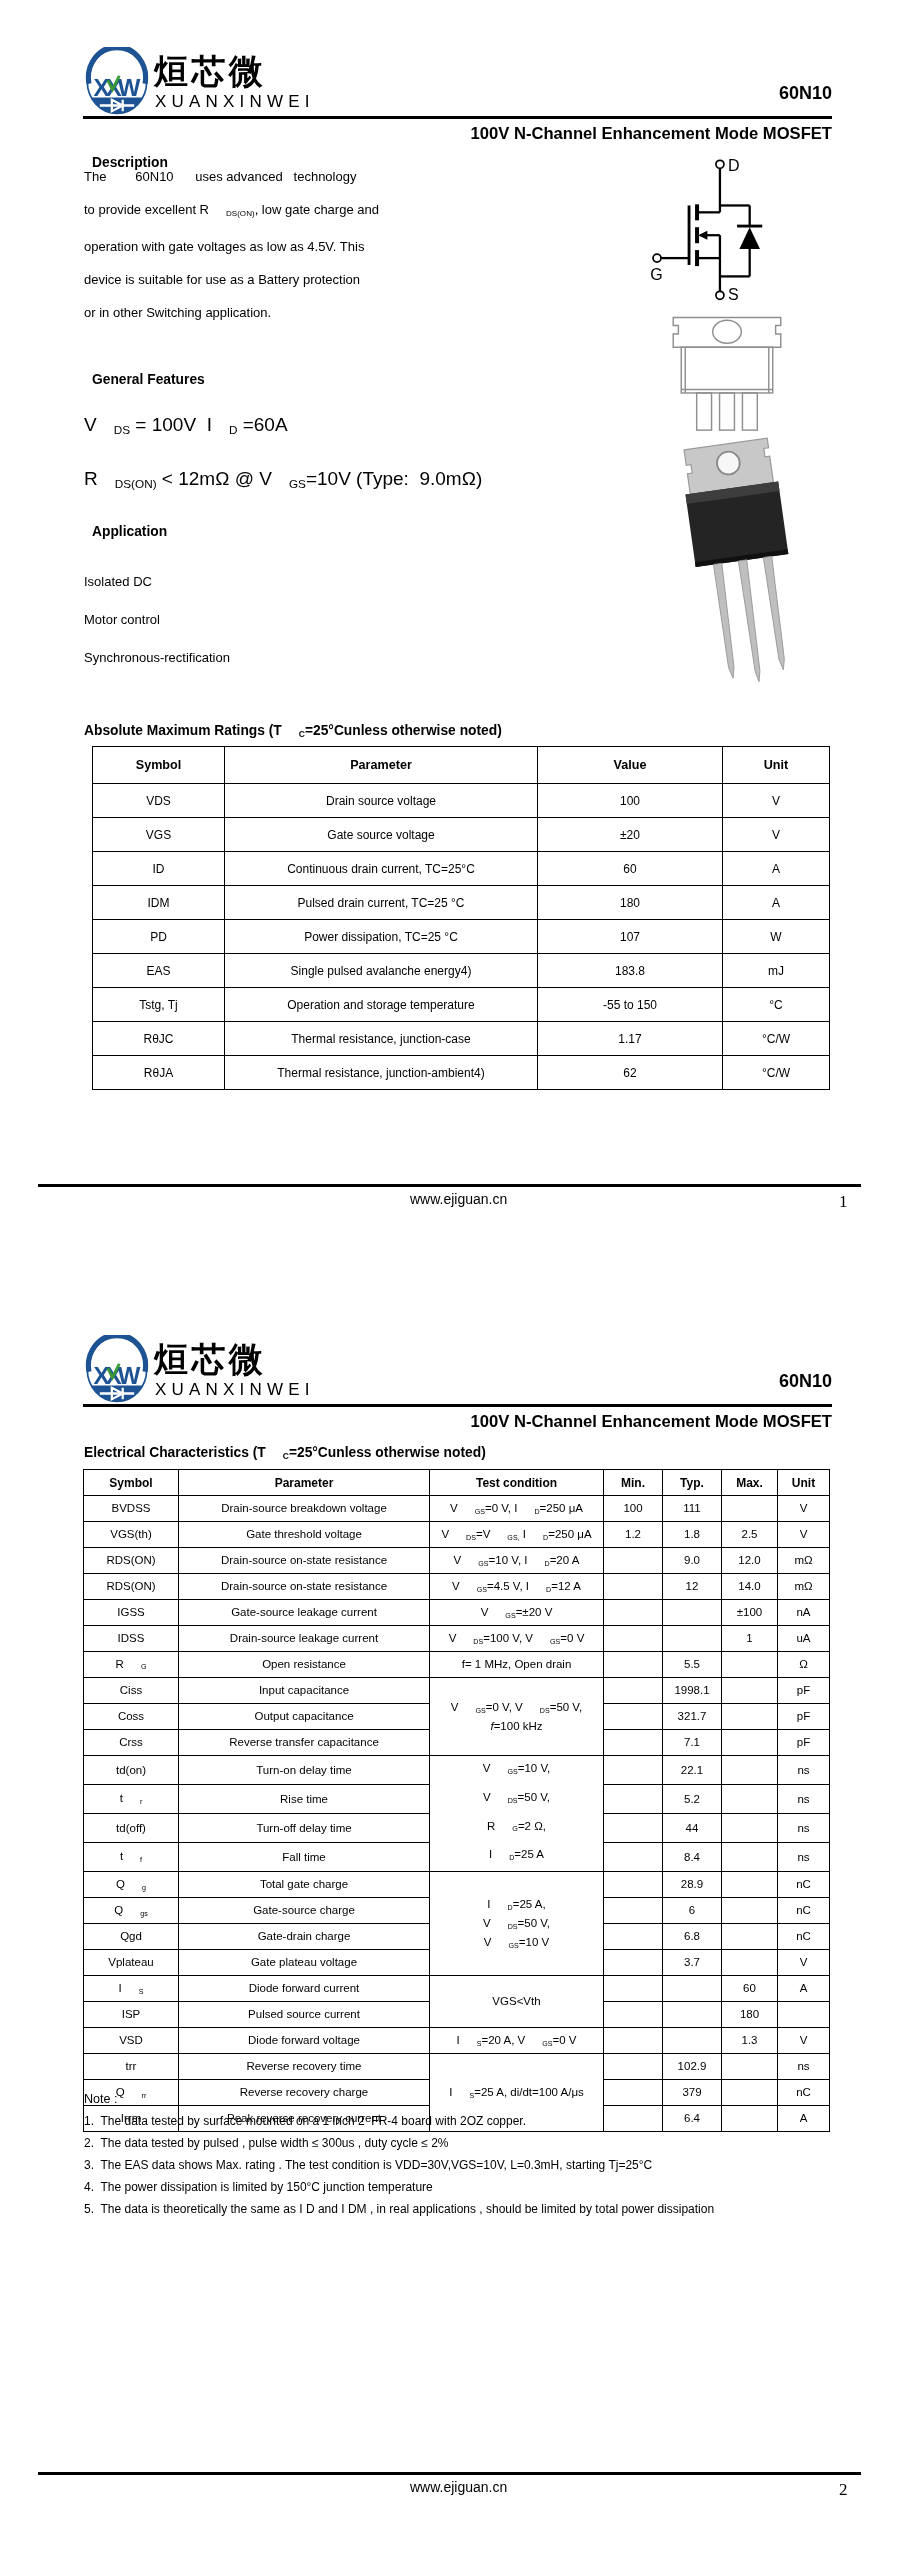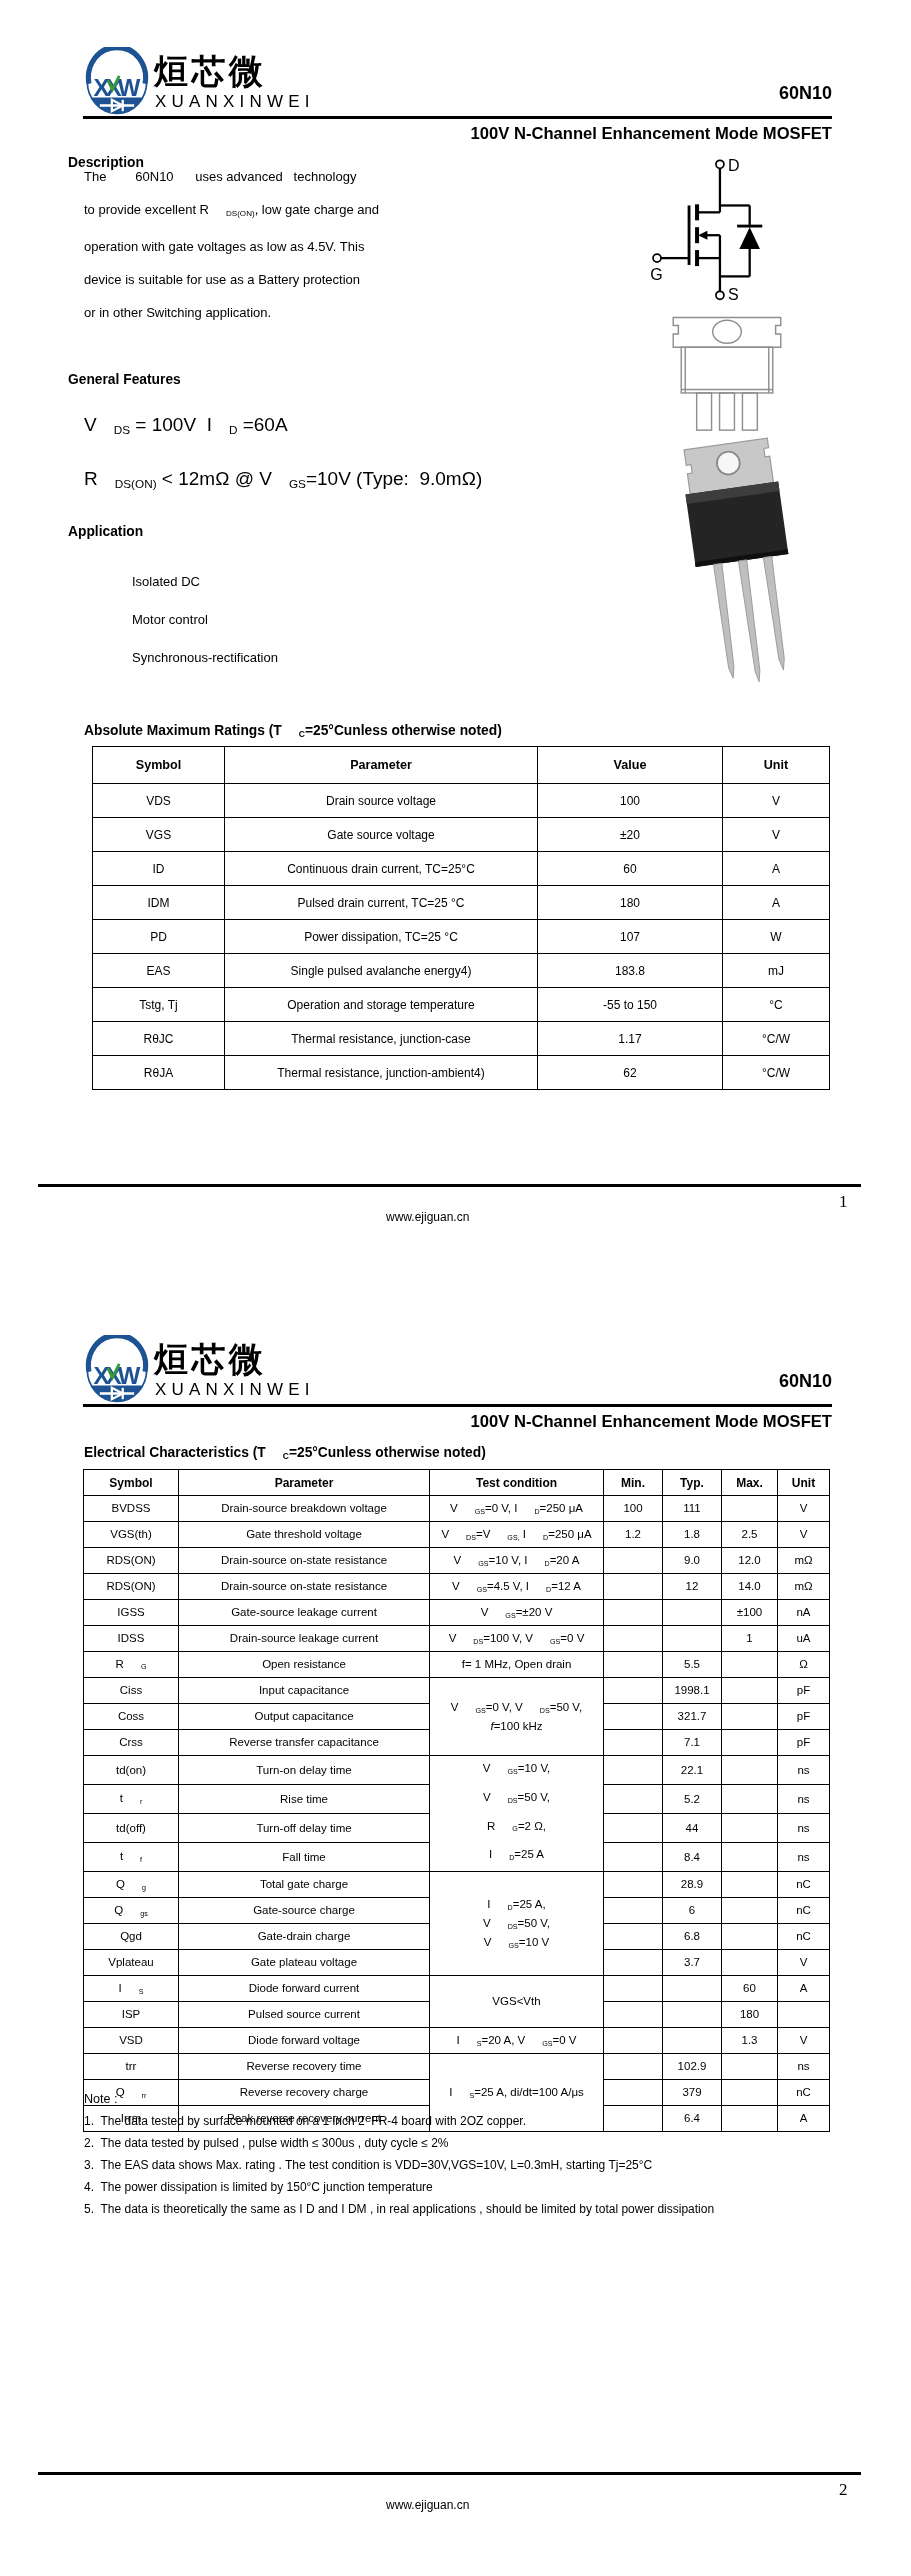--- a/index.html
+++ b/index.html
@@ -10,28 +10,28 @@
 
   
   .logo-svg{position:absolute;left:85px;top:47px;}
   .logo-cn{position:absolute;left:154px;top:49px;font-size:34px;font-weight:bold;letter-spacing:3.4px;white-space:nowrap;}
   .logo-en{position:absolute;left:155px;top:92px;font-size:17px;letter-spacing:5.2px;white-space:nowrap;}
   .part-number{position:absolute;right:79px;top:83px;font-size:18px;font-weight:bold;letter-spacing:0px;}
   .header-rule{position:absolute;left:83px;top:116px;width:749px;height:3.4px;background:#000;}
   .subtitle{position:absolute;right:79px;top:124px;font-size:16.6px;font-weight:bold;white-space:nowrap;}
 
   
-  .h-section{position:absolute;left:68px;font-size:13.8px;font-weight:bold;white-space:nowrap;}
+  .h-section{position:absolute;left:92px;font-size:13.8px;font-weight:bold;white-space:nowrap;}
   #desc-heading{top:155px;}
   #desc-para{position:absolute;left:84px;top:160px;font-size:13px;line-height:33px;white-space:pre;}
   #feat-heading{top:372px;}
   .feat-line{position:absolute;left:84px;font-size:19px;white-space:pre;}
   #feat-line1{top:414px;} #feat-line2{top:468px;}
   #app-heading{top:524px;}
-  #app-list{position:absolute;left:84px;top:563px;font-size:13px;line-height:38px;white-space:nowrap;margin-left:48px;}
+  #app-list{position:absolute;left:84px;top:563px;font-size:13px;line-height:38px;white-space:nowrap;}
 
   
   .fig{position:absolute;}
   #mosfet-fig{left:641px;top:155px;}
   #outline-fig{left:664px;top:314px;}
   #photo-fig{left:674px;top:437px;}
 
   
   .tbl-title{position:absolute;left:84px;font-size:13.8px;font-weight:bold;white-space:nowrap;}
   #amr-title{top:723px;}
@@ -47,21 +47,21 @@
   #ec-table td.tc{line-height:1.6;}
   #ec-table td.tc-tall{line-height:25px;}
   sub{font-size:0.62em;vertical-align:-0.25em;padding-left:17px;}
 
   
   #note-heading{position:absolute;left:84px;top:804px;font-size:12.6px;font-weight:normal;}
   #note-list{position:absolute;left:84px;top:822px;font-size:12px;line-height:22px;white-space:pre;}
 
   
   .footer-rule{position:absolute;left:38px;top:1184px;width:823px;height:2.9px;background:#000;}
-  .footer-site{position:absolute;left:386px;top:1191px;font-size:12px;margin-top:19px;}
+  .footer-site{position:absolute;left:410px;top:1191px;font-size:14px;}
   .footer-page{position:absolute;left:839px;top:1192px;font-size:17px;font-family:"Liberation Serif", serif;}
 </style>
 </head>
 <body>
 
 <div id="canvas">
 
   <section class="page" id="page1">
 
     <svg class="logo-svg" width="64" height="69" viewBox="0 0 112 120">

